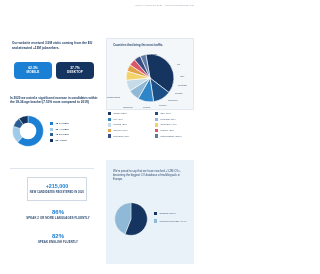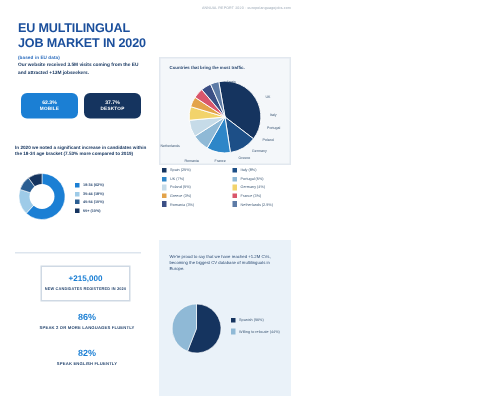--- a/index.html
+++ b/index.html
@@ -114,24 +114,20 @@
     position:absolute; top:168px; left:10px; width:84px; height:0.4px; background:#dde5ee;
   }
 </style>
 </head>
 <body>
 
 <div class="page">
 
   <div class="source-line">ANNUAL REPORT 2020 · europelanguagejobs.com</div>
 
-  <div class="header">
-    <div class="title">EU MULTILINGUAL JOB MARKET IN 2020</div>
-    <div class="subtitle">(based in EU data)</div>
-  </div>
 
   <div class="intro">Our website received 3.5M visits coming from the EU and attracted +13M jobseekers.</div>
 
   <div class="pills">
     <div class="pill mobile">
       <span class="pv">62.3%</span>
       <span class="pl">MOBILE</span>
     </div>
     <div class="pill desktop">
       <span class="pv">37.7%</span>

